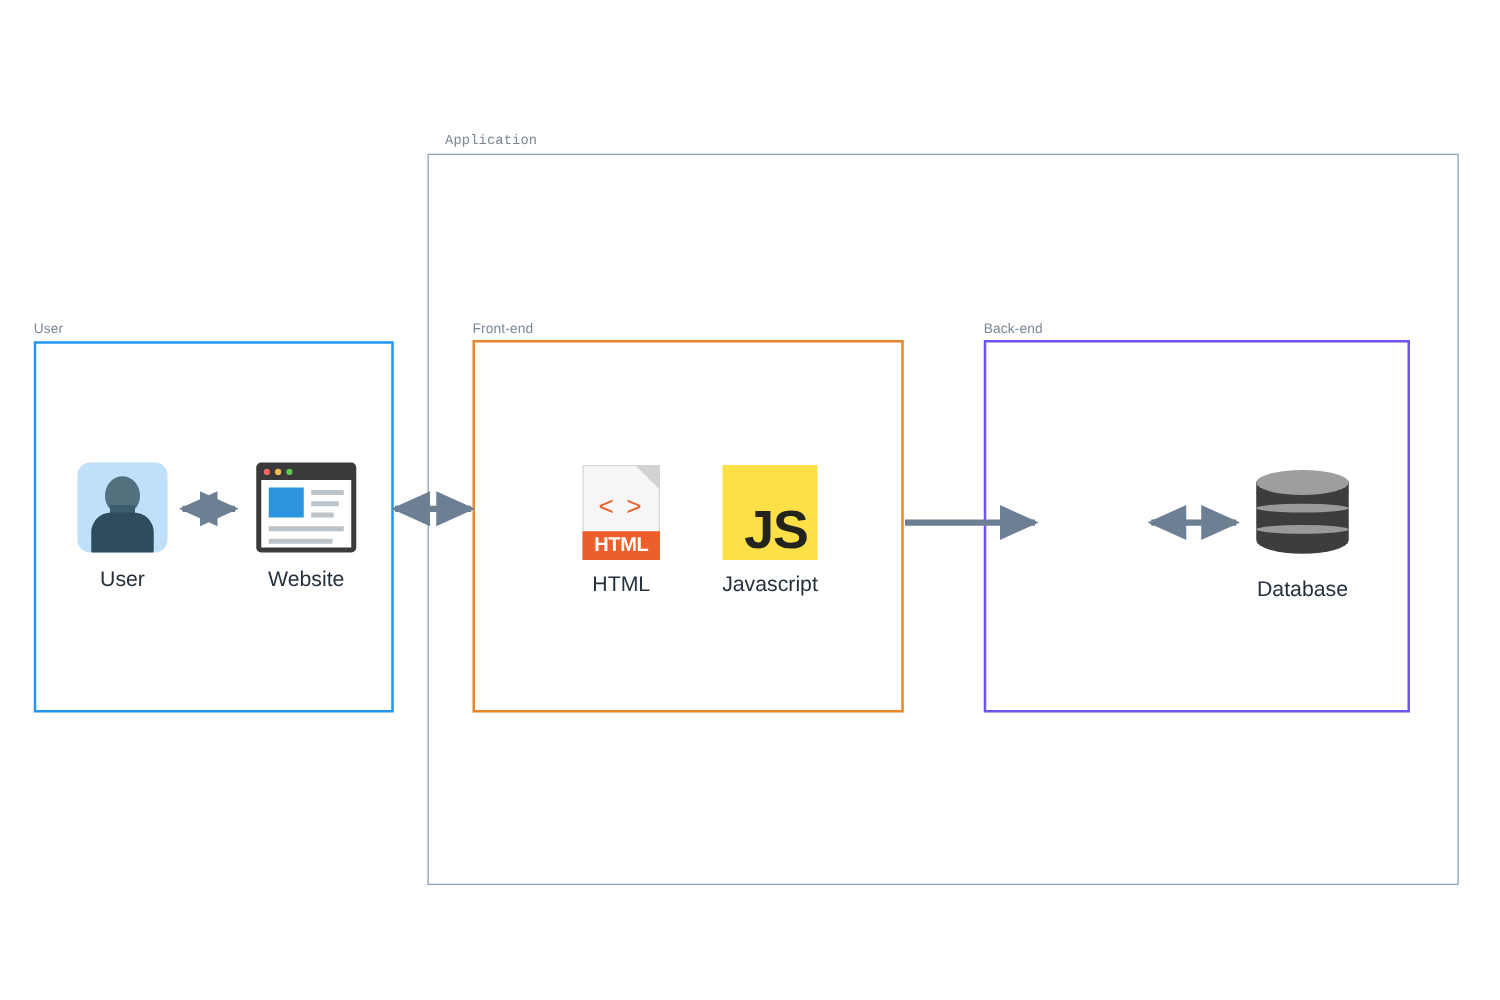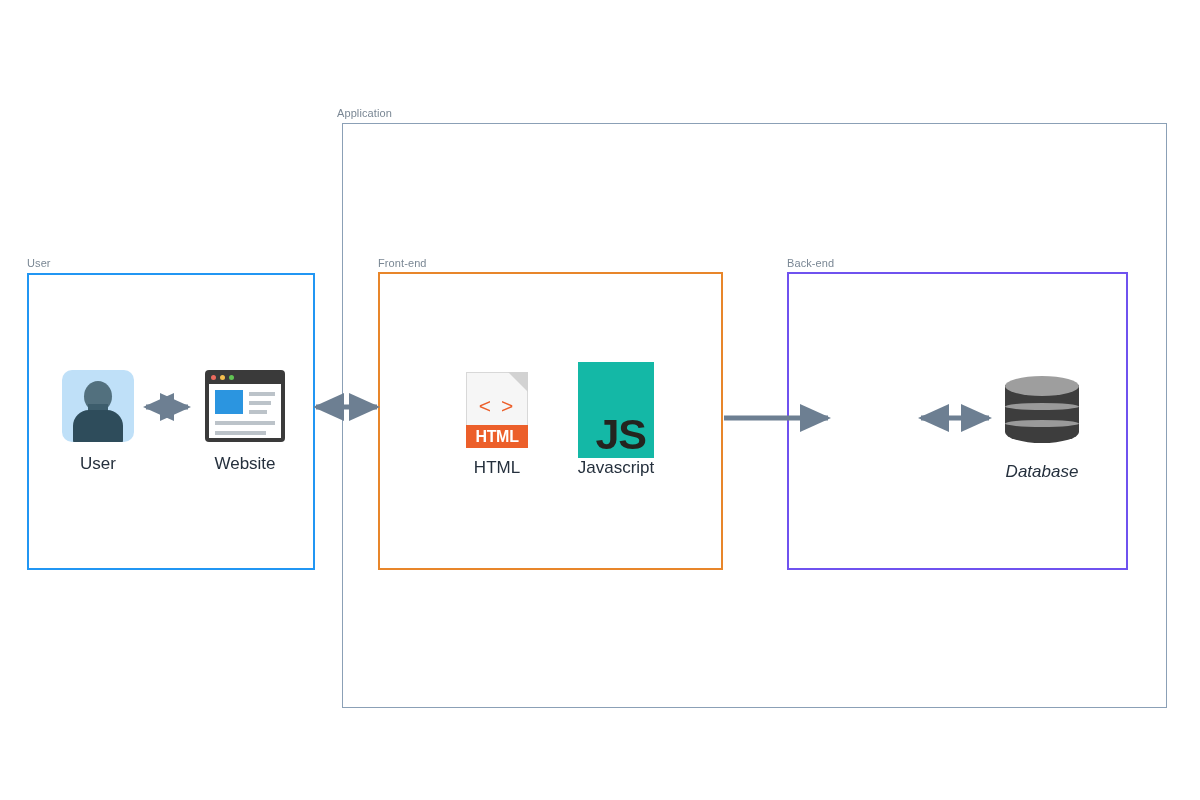--- a/index.html
+++ b/index.html
@@ -35,21 +35,21 @@
     font-family: "Liberation Sans", sans-serif;
     white-space: nowrap;
     letter-spacing: 0.1px;
   }
 
   #group-application {
     left: 342px; top: 123px;
     width: 825px; height: 585px;
     border: 1.6px solid #8ba0b6;
   }
-  #label-application { left: 337px; top: 107px; }
+  #label-application { left: 356px; top: 107px; font-family: Liberation Mono, monospace; }
 
   #group-user {
     left: 27px; top: 273px;
     width: 288px; height: 297px;
     border: 2px solid #2196f3;
   }
   #label-user { left: 27px; top: 257px; }
 
   #group-frontend {
     left: 378px; top: 272px;
@@ -83,21 +83,21 @@
     color: #25303d;
     font-family: "Liberation Sans", sans-serif;
     white-space: nowrap;
   }
 
   #node-user    { left: 38px;  top: 368px; }
   #node-website { left: 185px; top: 368px; text-align: center; }
   #node-html    { left: 437px; top: 372px; }
   #node-javascript { left: 556px; top: 372px; }
   #node-server  { left: 813px; top: 376px; }
-  #node-database{ left: 982px; top: 376px; font-style: italic; }
+  #node-database{ left: 982px; top: 376px; }
 
   
   .user-avatar {
     width: 72px; height: 72px;
     border-radius: 10px;
     background: #bfe0f8;
     position: relative;
     overflow: hidden;
   }
   .user-avatar .head {
@@ -206,22 +206,22 @@
     font-weight: bold;
     letter-spacing: -0.3px;
     display: flex;
     align-items: center;
     justify-content: center;
     font-family: "Liberation Sans", sans-serif;
   }
 
   
   .jsbox {
-    width: 76px; height: 96px;
-    background: #14b8a6;
+    width: 76px; height: 76px;
+    background: #fde047;
     position: relative;
   }
   .jsbox .js {
     position: absolute;
     right: 8px; bottom: 2px;
     font-size: 43px;
     font-weight: bold;
     color: #24241f;
     font-family: "Liberation Sans", sans-serif;
     line-height: 1;

